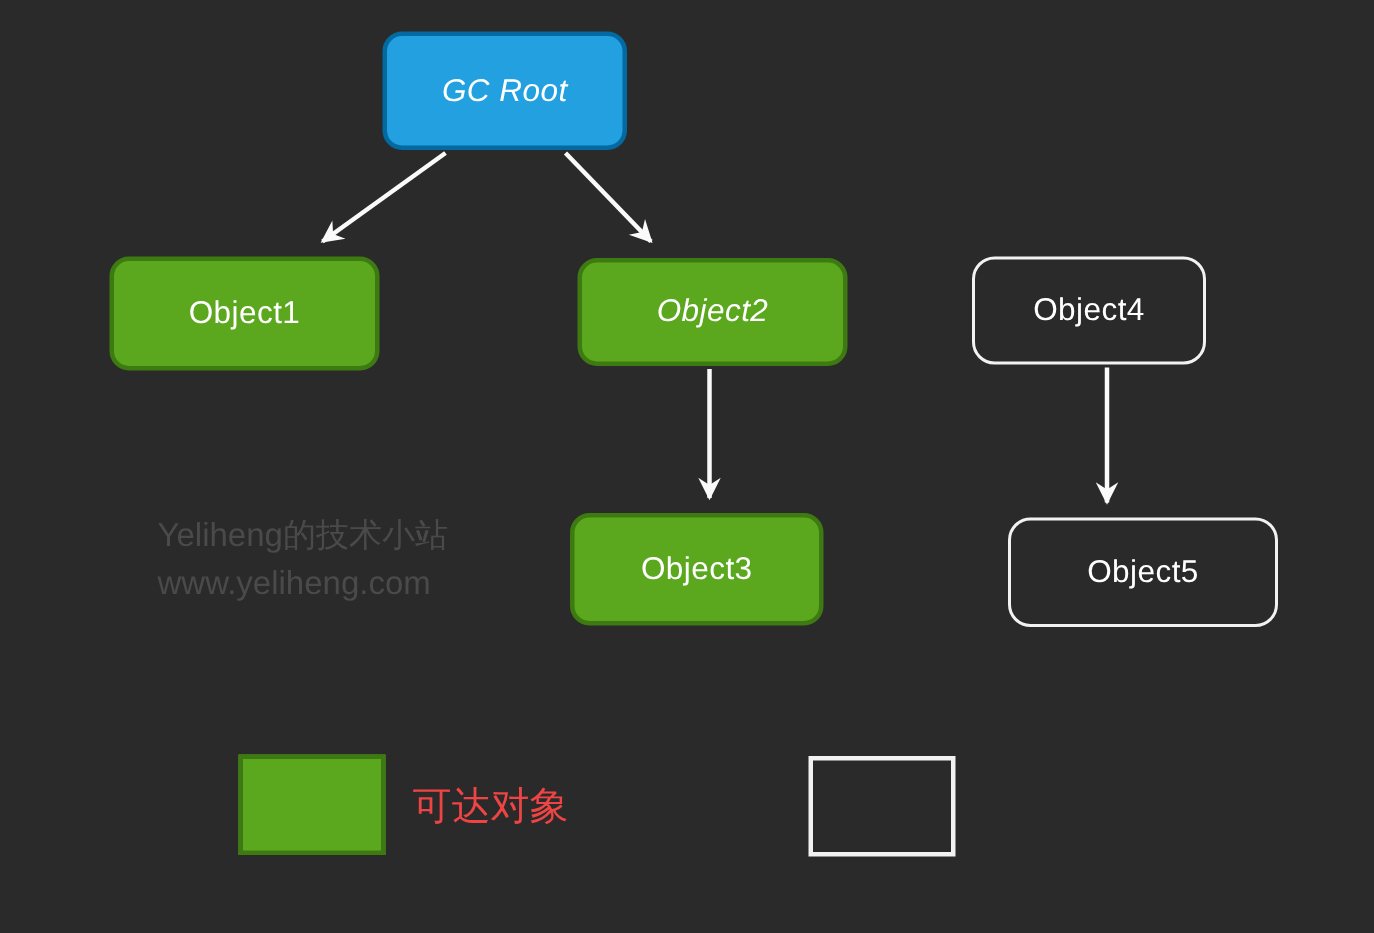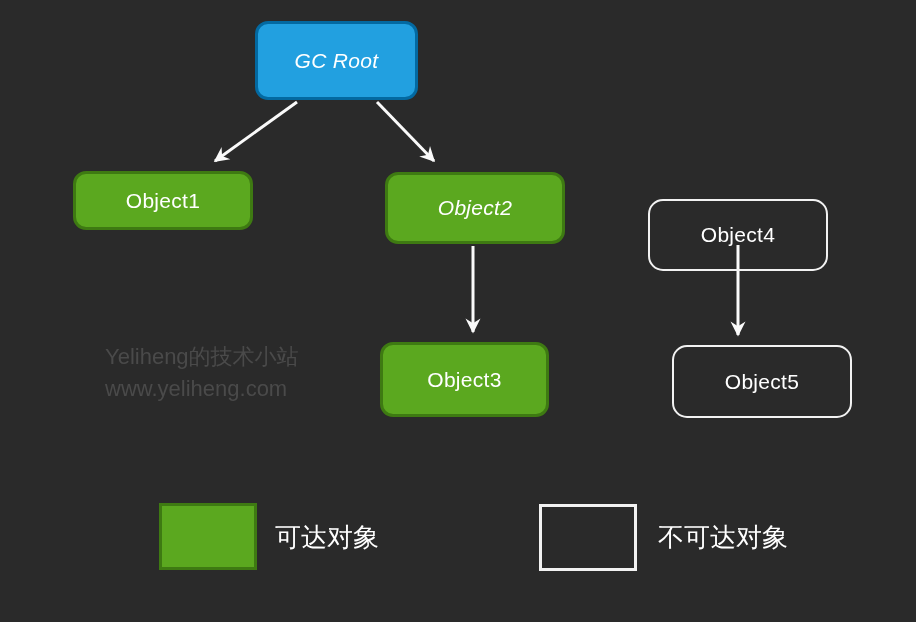--- a/index.html
+++ b/index.html
@@ -41,24 +41,24 @@
   }
   .node-reachable {
     background: #5ba81f;
     border: 3px solid #3e7a12;
   }
   .node-unreachable {
     background: transparent;
     border: 2.5px solid #f2f2f2;
     border-radius: 15px;
   }
-  #node-object1 { left: 73px;  top: 171px; width: 180px; height: 59px; }
+  #node-object1 { left: 73px;  top: 171px; width: 180px; height: 76px; }
   #node-object2 { left: 385px; top: 172px; width: 180px; height: 72px; font-style: italic; }
   #node-object3 { left: 380px; top: 342px; width: 169px; height: 75px; }
-  #node-object4 { left: 648px; top: 171px; width: 180px; height: 72px; margin-top: 28px; }
+  #node-object4 { left: 648px; top: 171px; width: 156px; height: 72px; }
   #node-object5 { left: 648px; top: 345px; width: 180px; height: 73px; margin-left: 24px; }
 
   .watermark {
     position: absolute;
     left: 105px; top: 341px;
     width: 240px;
     text-align: left;
     color: #4a4a4a;
     font-size: 22px;
     line-height: 32px;
@@ -76,21 +76,21 @@
     border: 3px solid #3e7a12;
   }
   .legend-swatch-unreachable {
     left: 539px; top: 504px;
     width: 98px; height: 67px;
     background: transparent;
     border: 3px solid #f2f2f2;
   }
   .legend-label {
     position: absolute;
-    color: #ffffff;
+    color: #ef4444;
     font-size: 26px;
     line-height: 26px;
     top: 524px;
   }
   #legend-label-reachable   { left: 275px; }
   #legend-label-unreachable { left: 658px; }
 </style>
 </head>
 <body>
 
@@ -134,15 +134,14 @@
 
   <div class="watermark">
     <div>Yeliheng的技术小站</div>
     <div>www.yeliheng.com</div>
   </div>
 
   <div class="legend-swatch legend-swatch-reachable"></div>
   <div class="legend-label" id="legend-label-reachable">可达对象</div>
 
   <div class="legend-swatch legend-swatch-unreachable"></div>
-  <div class="legend-label" id="legend-label-unreachable">不可达对象</div>
 
 </div>
 
 </body></html>

